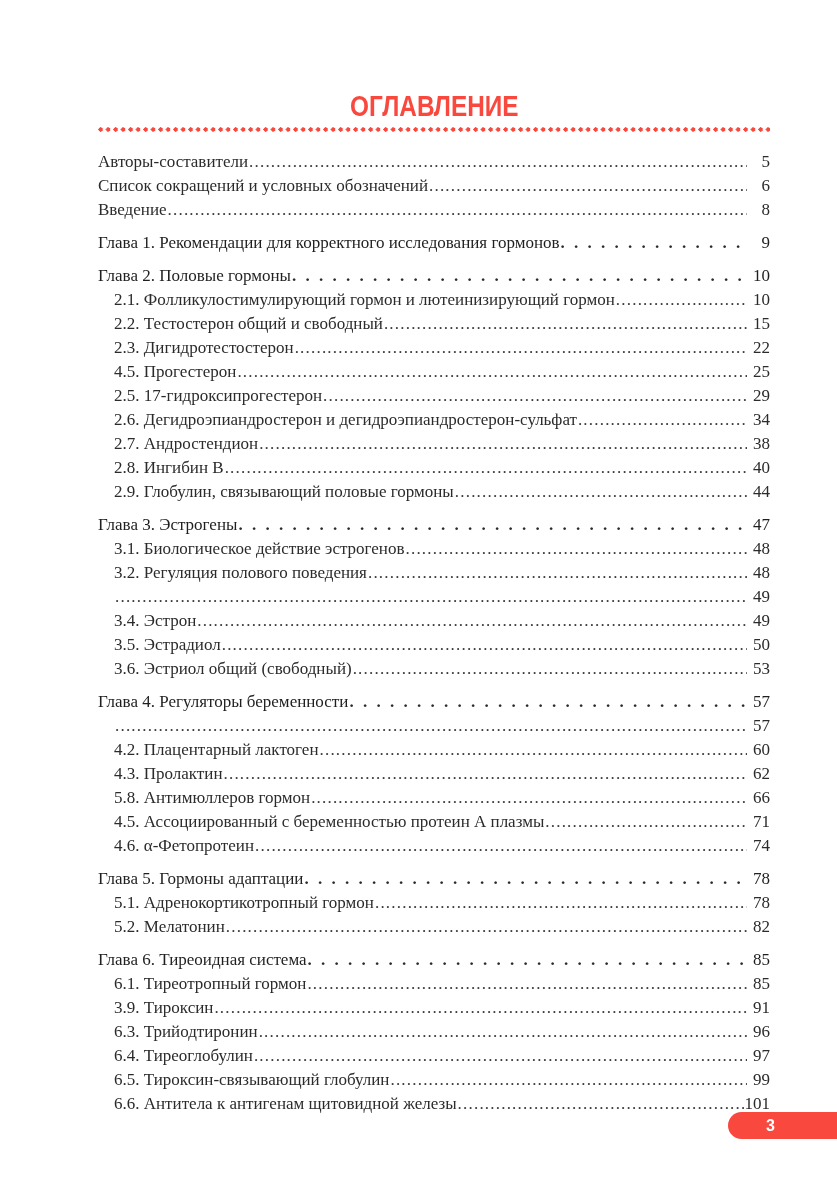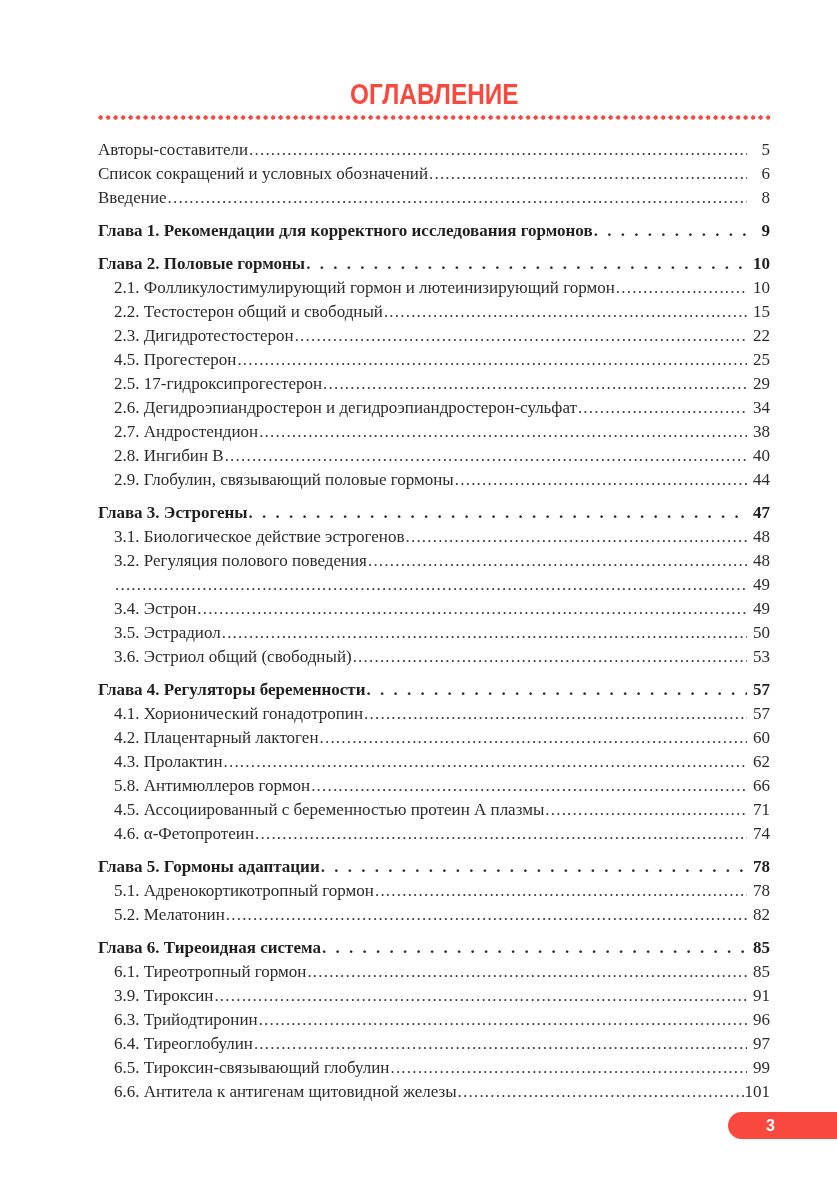--- a/index.html
+++ b/index.html
@@ -11,21 +11,21 @@
     height: 1200px;
     background: #ffffff;
     overflow: hidden;
     font-family: "Liberation Serif", "DejaVu Serif", serif;
     color: var(--ink);
   }
   .content {
     position: absolute;
     left: 98px;
     right: 67px;
-    top: 0;
+    top: 12px;
   }
   .title-wrap {
     margin-top: 78px;
     text-align: center;
   }
   .title-wrap h1 {
     display: inline-block;
     font-family: "Liberation Sans", "DejaVu Sans", sans-serif;
     font-weight: bold;
     font-size: 29px;
@@ -48,21 +48,21 @@
     font-size: 17px;
   }
   .row {
     display: flex;
     align-items: baseline;
     line-height: 24px;
     height: 24px;
     white-space: nowrap;
   }
   .row.chapter {
-    font-weight: bold;
+    font-weight: normal;
     margin-top: 9px;
     color: #1f1f1f;
   }
   .row.sub { padding-left: 16px; }
   .label { flex: 0 1 auto; overflow: hidden; text-align: center; }
   .leader {
     flex: 1 1 0;
     overflow: hidden;
     white-space: nowrap;
     margin: 0 1px;
@@ -219,21 +219,20 @@
     <span class="label">3.6. Эстриол общий (свободный)</span>
     <span class="leader"></span>
     <span class="pagenum">53</span>
   </div>
         <div class="row chapter">
     <span class="label">Глава 4. Регуляторы беременности</span>
     <span class="leader"></span>
     <span class="pagenum">57</span>
   </div>
         <div class="row sub">
-    <span class="label">4.1. Хорионический гонадотропин</span>
     <span class="leader"></span>
     <span class="pagenum">57</span>
   </div>
         <div class="row sub">
     <span class="label">4.2. Плацентарный лактоген</span>
     <span class="leader"></span>
     <span class="pagenum">60</span>
   </div>
         <div class="row sub">
     <span class="label">4.3. Пролактин</span>

